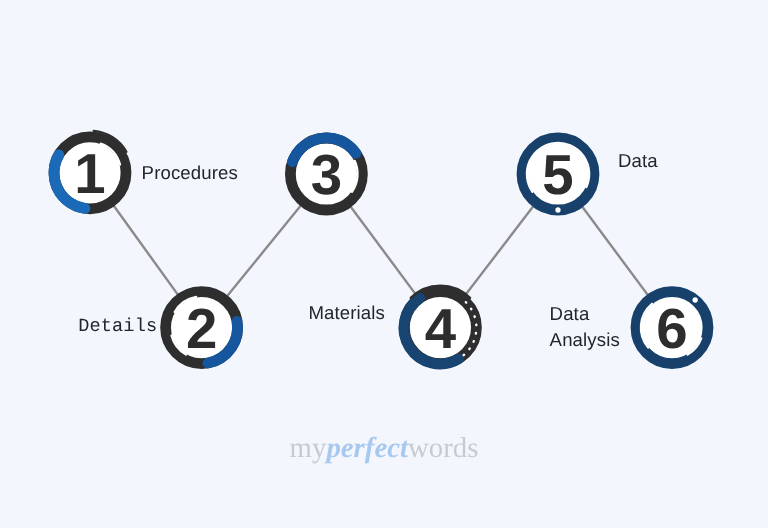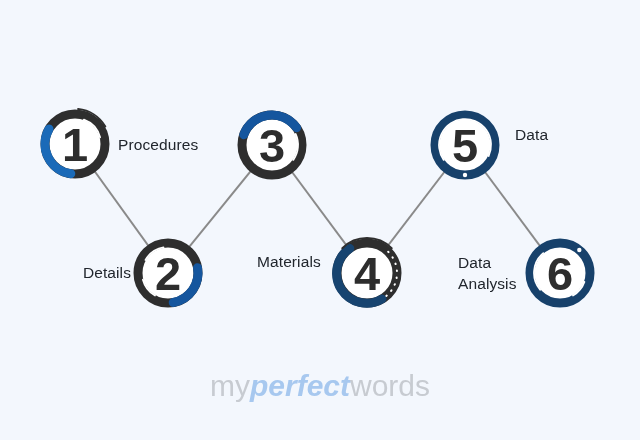--- a/index.html
+++ b/index.html
@@ -13,24 +13,24 @@
   .node svg{position:absolute;left:0;top:0;}
   .num{
     position:absolute;left:0;top:0;width:90px;height:90px;
     display:flex;align-items:center;justify-content:center;
     font-size:47px;font-weight:bold;color:#2d2d2d;line-height:1;
   }
   .label{
     position:absolute;font-size:15.5px;line-height:21px;color:#21262d;
     letter-spacing:0.1px;white-space:nowrap;
   }
-  .label.align-right{text-align:left;}
+  .label.align-right{text-align:left;font-family:Liberation Mono, monospace;}
   .watermark{
-    position:absolute;left:50%;top:370px;transform:translateX(-50%);
-    font-family:Liberation Sans, sans-serif;font-size:30px;line-height:32px;
+    position:absolute;left:50%;top:358px;transform:translateX(-50%);
+    font-family:Liberation Serif, serif;font-size:24px;line-height:32px;
     white-space:nowrap;
   }
   .wm-gray{color:#c7cbd1;}
   .wm-blue{color:#a7c8ef;font-weight:bold;font-style:italic;}
 </style>
 </head>
 <body>
 
 <div class="stage">
 

